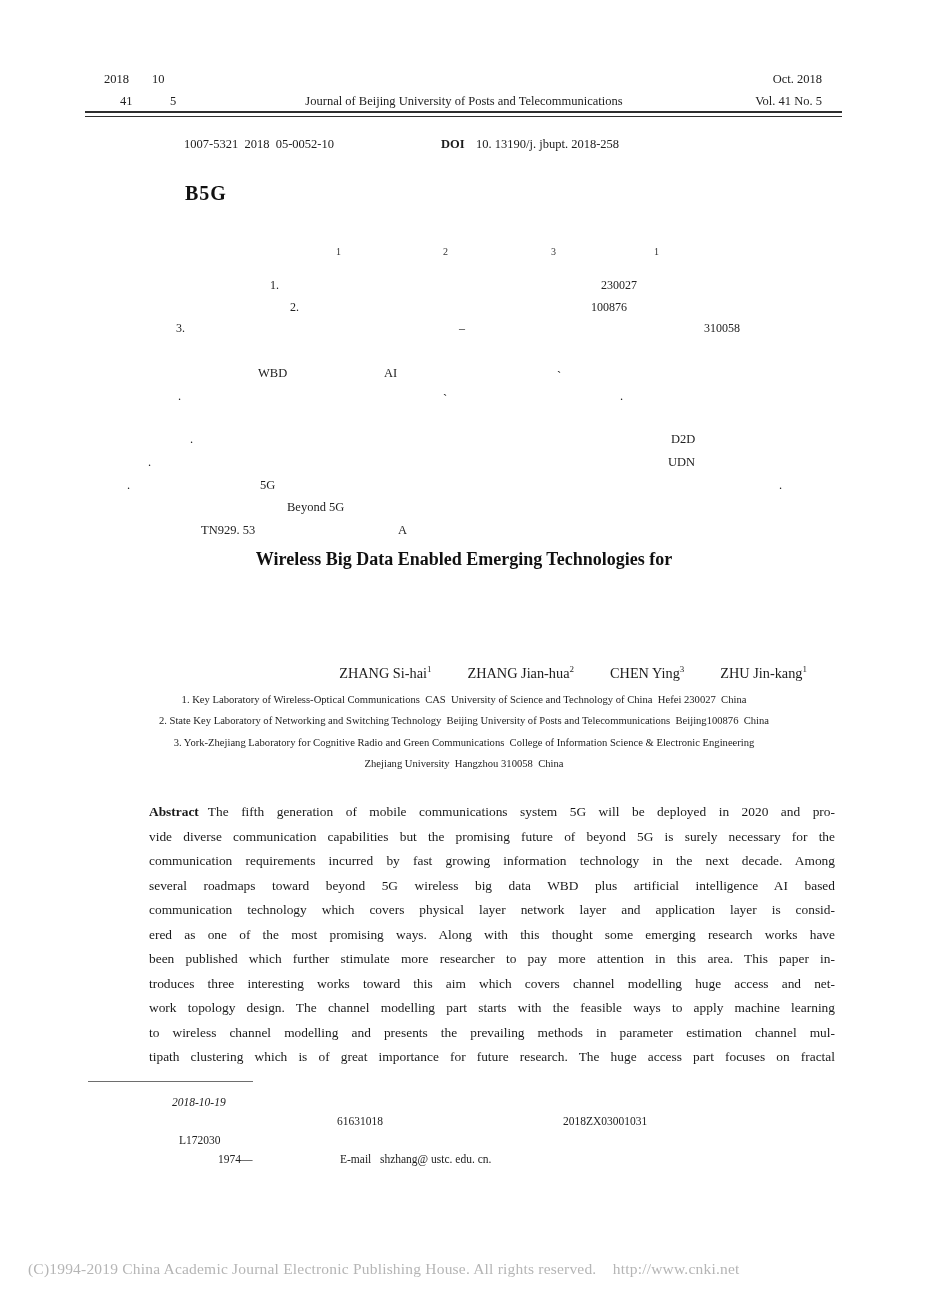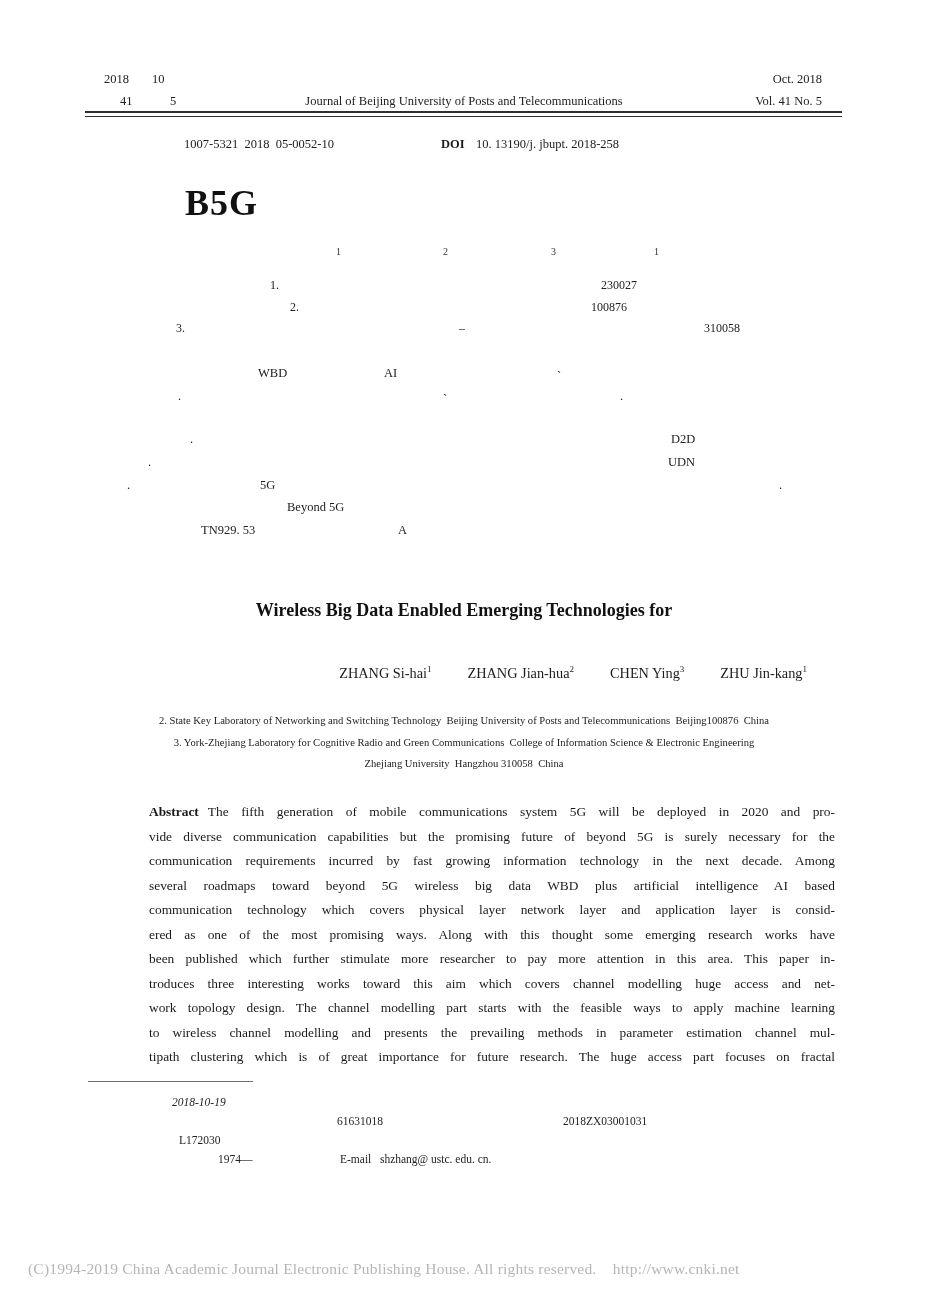--- a/index.html
+++ b/index.html
@@ -11,21 +11,21 @@
   
   .hdr { font-size:12.5px; color:#222; }
   .double-rule {
     position:absolute; left:85px; top:111px; width:757px; height:3px;
     border-top:2px solid #2f2f2f; border-bottom:1px solid #2f2f2f;
   }
   
   .meta { font-size:12.5px; }
   .doi-label { font-weight:bold; }
   
-  .cn-title { font-size:36px; font-weight:bold; letter-spacing:1px; color:#111; }
+  .cn-title { font-size:20px; font-weight:bold; letter-spacing:1px; color:#111; }
   .cn-sup { font-size:10px; color:#333; }
   .cn-affil { font-size:12px; color:#222; }
   .frag { font-size:12.5px; color:#222; }
   
   .en-title { position:absolute; left:121px; width:686px; text-align:center;
     font-size:18px; font-weight:bold; color:#111; white-space:pre; }
   .authors { position:absolute; left:121px; width:686px; top:664px;
     display:flex; justify-content:flex-end; gap:36px; font-size:14.3px; }
   .authors sup { font-size:9px; }
   .en-affil { position:absolute; left:61px; width:806px; text-align:center;
@@ -87,29 +87,30 @@
   <span class="abs frag" style="left:671px; top:432px;">D2D</span>
   <span class="abs frag" style="left:148px; top:455px;">.</span>
   <span class="abs frag" style="left:668px; top:455px;">UDN</span>
   <span class="abs frag" style="left:127px; top:478px;">.</span>
   <span class="abs frag" style="left:260px; top:478px;">5G</span>
   <span class="abs frag" style="left:779px; top:478px;">.</span>
   <span class="abs frag" style="left:287px; top:500px;">Beyond 5G</span>
   <span class="abs frag" style="left:201px; top:523px;">TN929. 53</span>
   <span class="abs frag" style="left:398px; top:523px;">A</span>
 
-  <div class="en-title" style="top:600px;">Wireless Big Data Enabled Emerging Technologies for</div>
+  <div class="en-title" style="top:549px;">Wireless Big Data Enabled Emerging Technologies for</div>
 
   <div class="authors">
     <span><span>ZHANG Si-hai</span><sup>1</sup></span>
     <span><span>ZHANG Jian-hua</span><sup>2</sup></span>
     <span><span>CHEN Ying</span><sup>3</sup></span>
     <span><span>ZHU Jin-kang</span><sup>1</sup></span>
   </div>
 
+  <div class="en-affil" style="top:694px;">1. Key Laboratory of Wireless-Optical Communications  CAS  University of Science and Technology of China  Hefei 230027  China</div>
   <div class="en-affil" style="top:715px;">2. State Key Laboratory of Networking and Switching Technology  Beijing University of Posts and Telecommunications  Beijing100876  China</div>
   <div class="en-affil" style="top:737px;">3. York-Zhejiang Laboratory for Cognitive Radio and Green Communications  College of Information Science &amp; Electronic Engineering</div>
   <div class="en-affil" style="top:758px;">Zhejiang University  Hangzhou 310058  China</div>
 
   <div id="abstract">
     <div class="abs-line"><b>Abstract</b><span>The fifth generation of mobile communications system  5G  will be deployed in 2020 and pro-</span></div>
     <div class="abs-line">vide diverse communication capabilities  but the promising future of beyond 5G is surely necessary for the</div>
     <div class="abs-line">communication requirements incurred by fast growing information technology in the next decade. Among</div>
     <div class="abs-line">several roadmaps toward beyond 5G  wireless big data  WBD  plus artificial intelligence  AI  based</div>
     <div class="abs-line">communication technology  which covers physical layer  network layer and application layer  is consid-</div>

